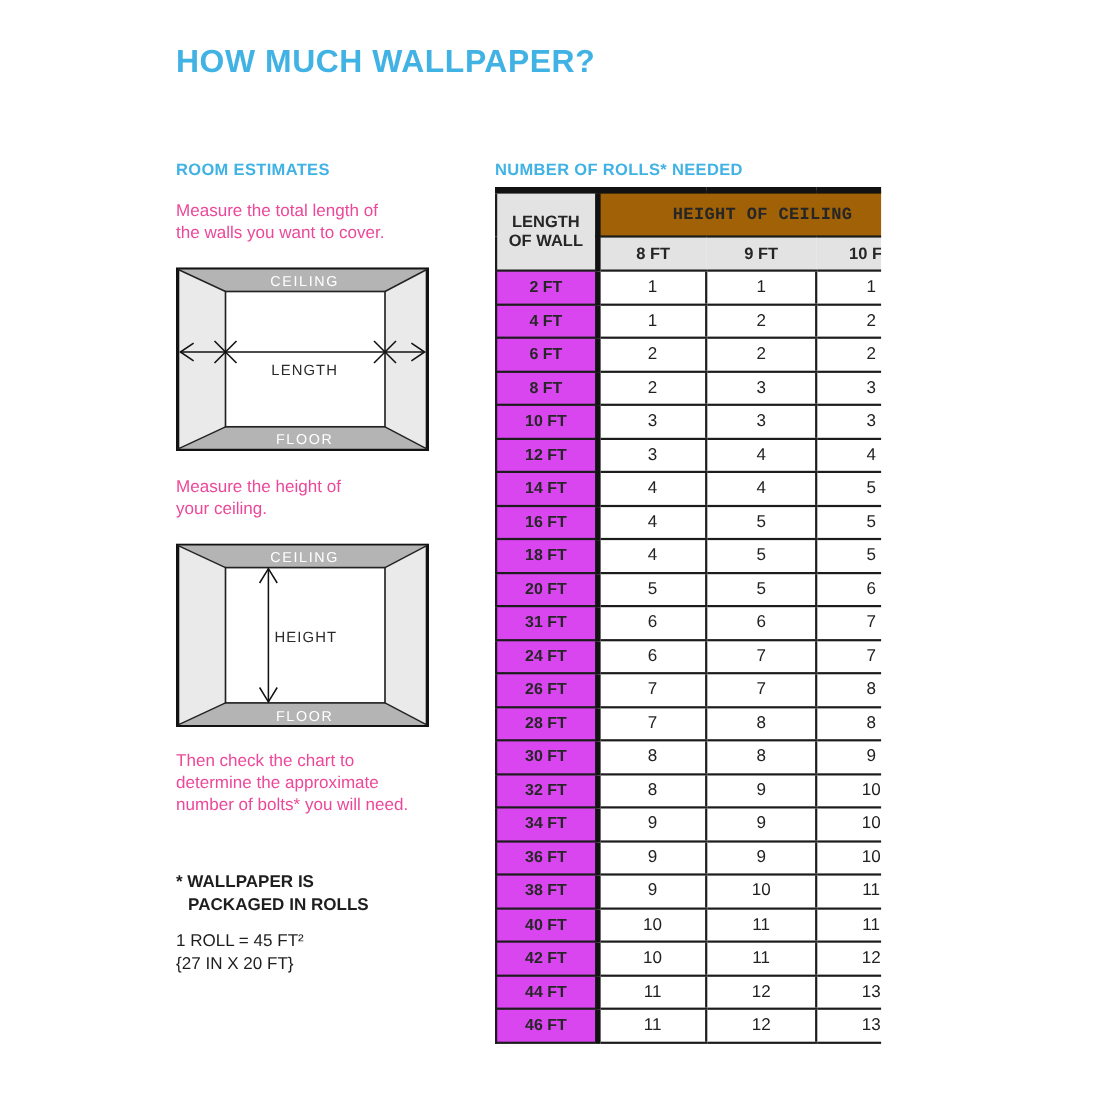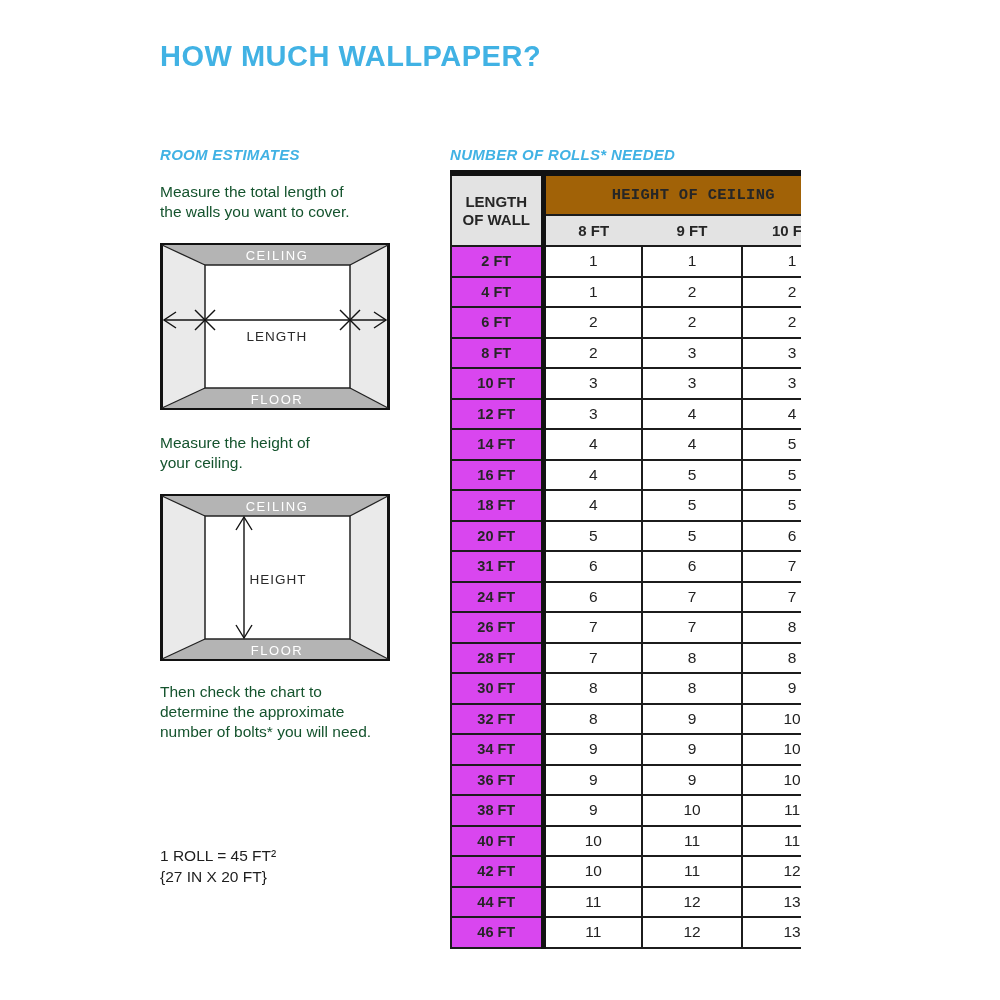--- a/index.html
+++ b/index.html
@@ -8,28 +8,28 @@
   .page { position:relative; width:801px; height:1000px; background:#ffffff; overflow:hidden;border-radius:16px; }
 
   .page-title {
     position:absolute; left:160px; top:40px;
     font-size:29px; font-weight:bold; letter-spacing:0.5px;
     color:#41b2e4;
   }
 
   .section-heading {
     position:absolute; font-size:15px; font-weight:bold;
-    letter-spacing:0.3px; color:#41b2e4;font-style:italic;
+    letter-spacing:0.3px; color:#41b2e4;
   }
   .room-heading { left:160px; top:146px; }
   .rolls-heading { left:450px; top:146px; width:390px; text-align:left; }
 
   .step {
     position:absolute; left:160px; width:250px;
-    font-size:15.5px; line-height:20px; color:#14532d;
+    font-size:15.5px; line-height:20px; color:#ec4899;
     white-space:pre-line;
   }
   .step1 { top:182px; }
   .step2 { top:433px; }
   .step3 { top:682px; }
 
   .diagram { position:absolute; left:160px; width:230px; height:167px; }
   .diagram1 { top:243px; }
   .diagram2 { top:494px; }
   svg text { font-family:"Liberation Sans", sans-serif; }
@@ -131,20 +131,24 @@
       <polyline points="76,36 84,23 92,36"></polyline>
       <polyline points="76,131 84,144 92,131"></polyline>
     </g>
     <text class="svg-arrow-label" x="118" y="90" text-anchor="middle">HEIGHT</text>
   </svg>
 
   <p class="step step3">Then check the chart to
 determine the approximate
 number of bolts* you will need.</p>
 
+  <div class="footnote">
+    <div>* WALLPAPER IS</div>
+    <div class="indent">PACKAGED IN ROLLS</div>
+  </div>
 
   <div class="roll-info">
     <div>1 ROLL = 45 FT²</div>
     <div>{27 IN X 20 FT}</div>
   </div>
 
   <h2 class="section-heading rolls-heading">NUMBER OF ROLLS* NEEDED</h2>
 
   <table class="rolls-table">
     <colgroup>

